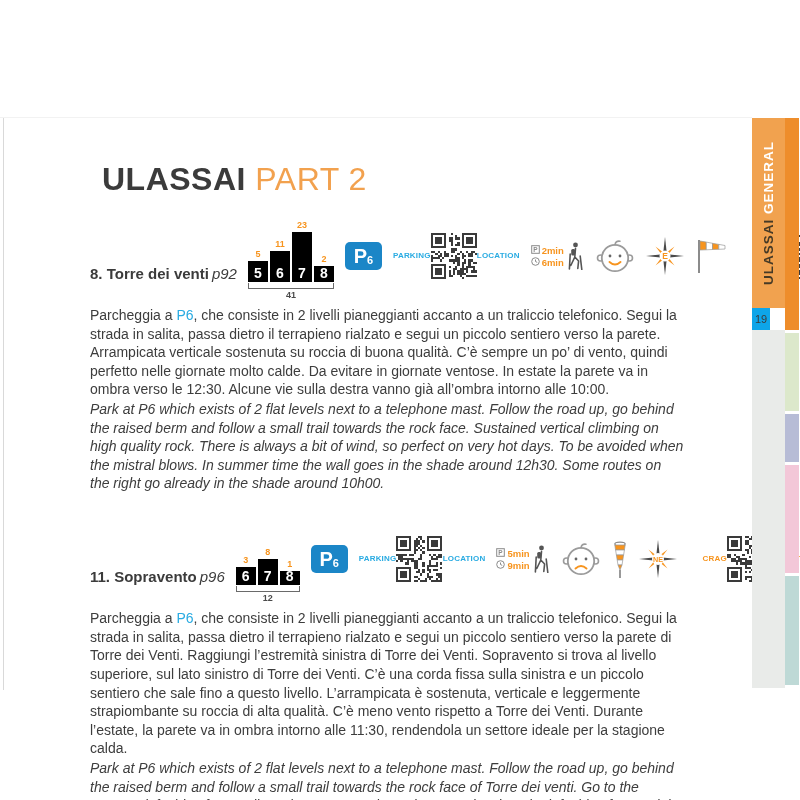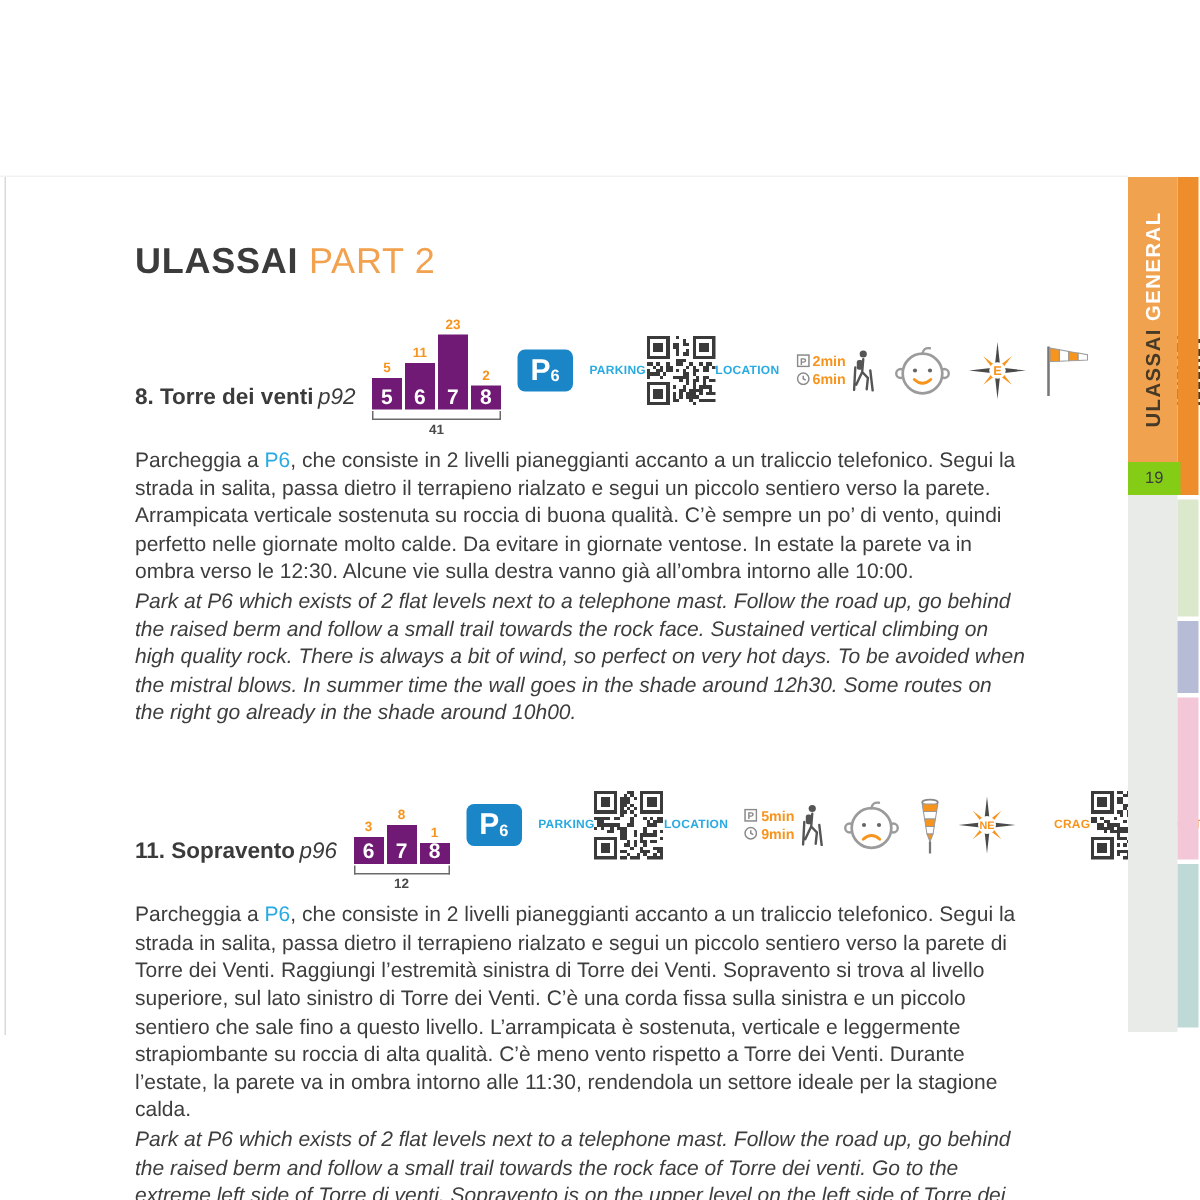--- a/index.html
+++ b/index.html
@@ -6,31 +6,31 @@
   body{
     width:800px;height:800px;position:relative;background:#ffffff;
     font-family:"Liberation Sans", sans-serif;color:#3d3d3d;overflow:hidden;
   }
   
   .edge-left{position:absolute;left:3px;top:118px;width:1px;height:572px;background:#d9d9d9;}
   .edge-top{position:absolute;left:0;top:117px;width:752px;height:1px;background:#f2f2f2;}
 
   
   .content{position:absolute;left:90px;top:0;width:594px;}
-  h1{margin:161px 0 0 0;font-size:24px;letter-spacing:.5px;font-weight:bold;color:#3b3b3b;}
+  h1{margin:161px 0 0 12px;font-size:32px;letter-spacing:.5px;font-weight:bold;color:#3b3b3b;}
   h1 .accent{color:#f2a14e;font-weight:400;}
 
   .info-row{display:flex;align-items:center;gap:11px;margin-top:14px;height:88px;}
   .sec-header{align-self:flex-end;padding-bottom:18px;white-space:nowrap;font-size:15px;font-weight:bold;color:#3b3b3b;}
   .sec-header .pref{font-style:italic;font-weight:400;margin-left:3px;}
 
   
   .grade-chart{align-self:flex-end;display:inline-block;}
   .bars{display:flex;align-items:flex-end;gap:2px;}
-  .bar{width:20px;background:#701a75;position:relative;display:flex;align-items:flex-end;justify-content:center;}
+  .bar{width:20px;background:#000000;position:relative;display:flex;align-items:flex-end;justify-content:center;}
   .bar .cnt{position:absolute;top:-12px;left:0;right:0;text-align:center;font-size:9px;font-weight:bold;color:#f7941e;}
   .bar .grade{font-size:14px;font-weight:bold;color:#fff;line-height:1.05;padding-bottom:1px;}
   .bracket{height:5px;border:1.5px solid #6a6a6a;border-top:none;margin-top:1px;}
   .chart-total{text-align:center;font-size:9px;font-weight:bold;color:#4a4a4a;margin-top:1px;}
 
   .p6-badge{width:37px;height:28px;background:#1b86c7;border-radius:5px;color:#fff;font-weight:bold;
     display:flex;align-items:center;justify-content:center;flex:0 0 auto;}
   .p6-badge .big{font-size:20px;line-height:1;}
   .p6-badge .small{font-size:11px;line-height:1;margin-top:9px;}
 
@@ -55,21 +55,21 @@
   .plink{color:#29abe2;}
   .row-gap{margin-top:22px;}
 
   
   .tab-orange{position:absolute;left:752px;top:118px;width:33px;height:190px;background:#f1a24f;}
   .tab-strip{position:absolute;left:785px;top:118px;width:14px;height:212px;background:#ee8d2b;}
   .tab-text{writing-mode:vertical-rl;transform:rotate(180deg);width:100%;height:100%;
     display:flex;align-items:center;justify-content:center;font-size:13.5px;font-weight:bold;letter-spacing:1px;}
   .t-dark{color:#463a26;}
   .t-light{color:#ffffff;}
-  .page-num{position:absolute;left:752px;top:308px;width:35px;height:22px;background:#84cc16;
+  .page-num{position:absolute;left:752px;top:308px;width:18px;height:22px;background:#0ea5e9;
     display:flex;align-items:center;justify-content:center;font-size:11px;color:#3b3b3b;}
   .gray-col{position:absolute;left:752px;top:330px;width:33px;height:358px;background:#e9ebe9;}
   .strip{position:absolute;left:785px;width:14px;}
   .strip.green{top:333px;height:78px;background:#dce8cb;}
   .strip.lavender{top:414px;height:48px;background:#b7bcd6;}
   .strip.pink{top:465px;height:108px;background:#f3c7d8;}
   .strip.teal{top:576px;height:109px;background:#bed9d6;}
 </style>
 </head>
 <body>

